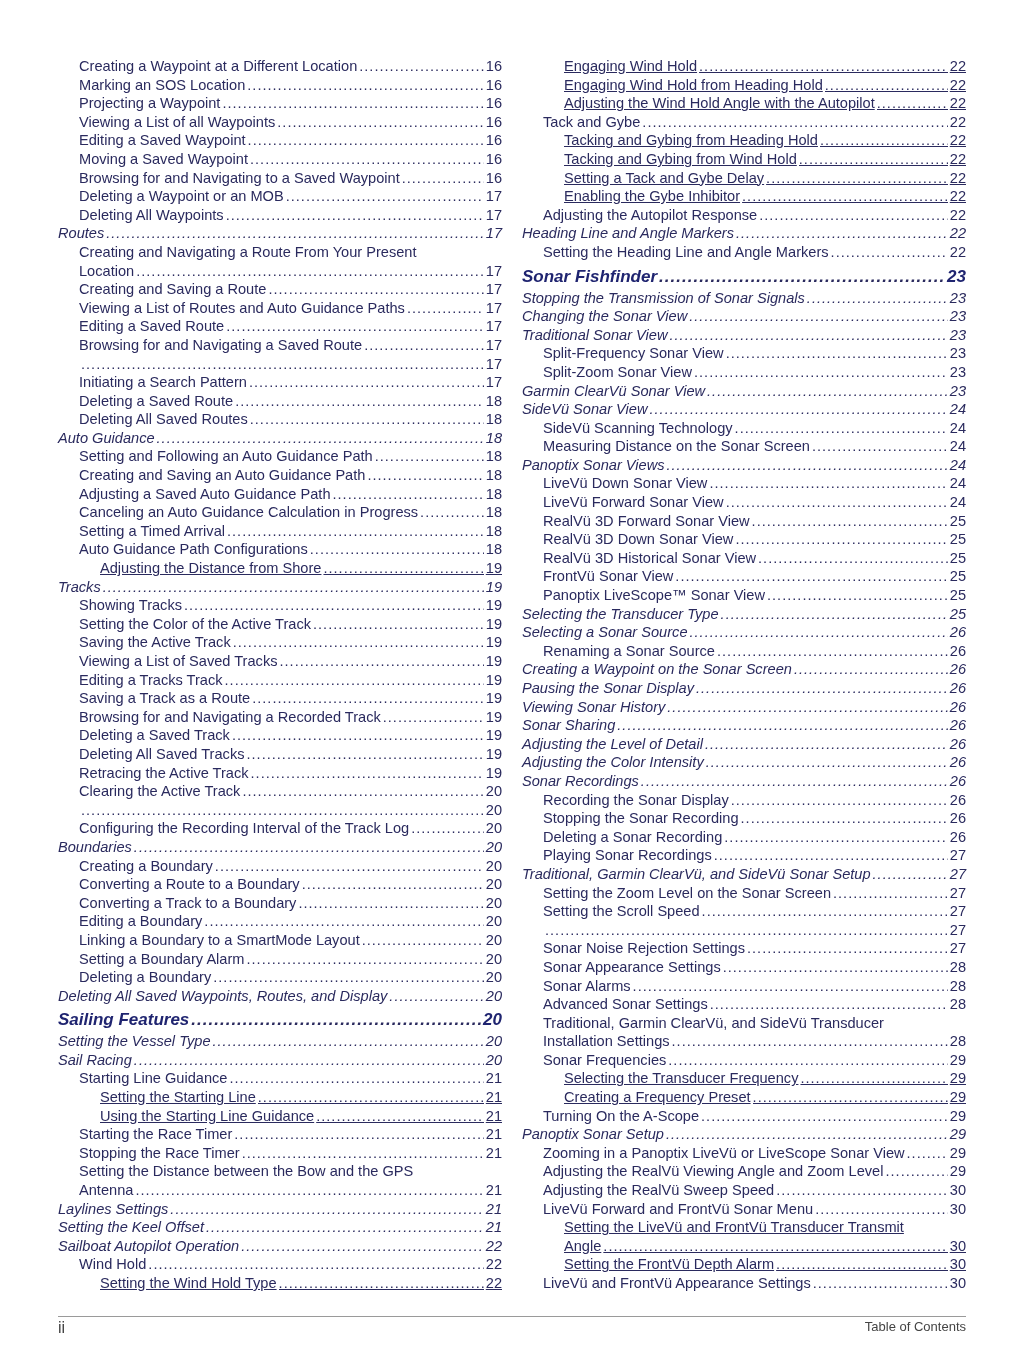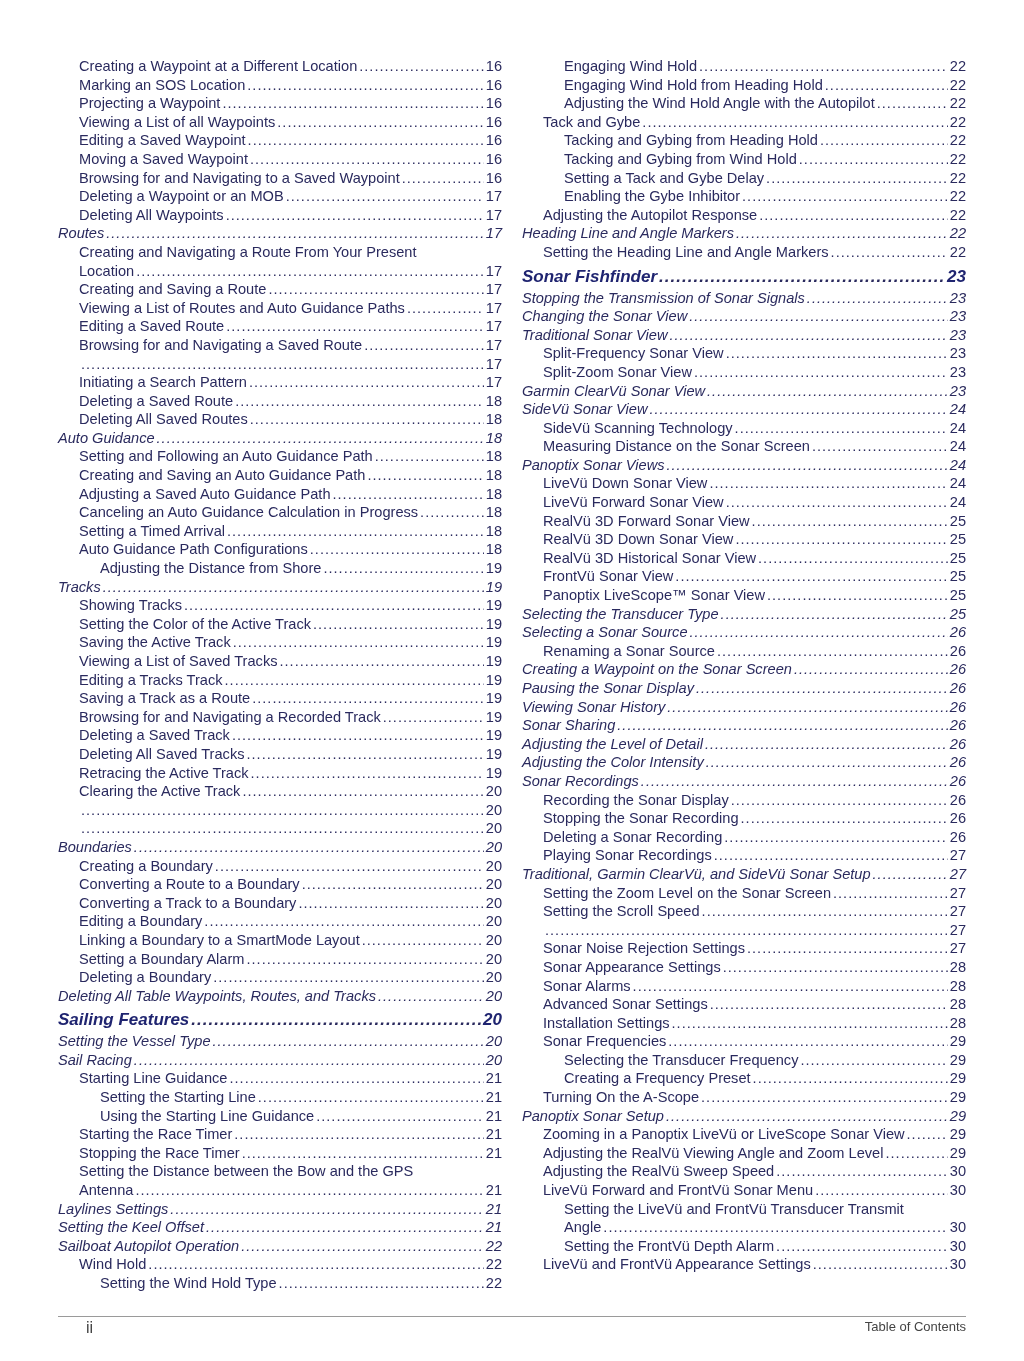--- a/index.html
+++ b/index.html
@@ -8,28 +8,28 @@
   .col { position:absolute; top:57px; }
   .col-left { left:58px; width:444px; }
   .col-right { left:522px; width:444px; }
   .entry { display:flex; align-items:flex-end; font-size:14.6px; line-height:18.6px; height:18.6px; white-space:nowrap; }
   .entry .t { flex:0 0 auto; }
   .entry .dots { flex:1 1 auto; overflow:hidden; margin:0 2px; }
   .entry .dots::after { content:"..................................................................................................................................................................................................................."; letter-spacing:1px; color:#2a2a5e; }
   .entry .p { flex:0 0 auto; }
   .l1 { padding-left:0;font-style:italic; }
   .l2 { padding-left:21px; }
-  .l3 { padding-left:42px; }
+  .l3 { padding-left:42px;text-decoration:underline; }
   .wrap { height:auto; display:block; white-space:normal; }
   .wrap .first { display:block; line-height:18.6px; }
   .wrap .second { display:flex; align-items:flex-end; line-height:18.6px; height:18.6px; }
   .section { font-size:17px; font-weight:bold; color:#1f2470; height:24px; line-height:24px; margin-top:3px;text-align:center; }
   .section .dots::after { font-weight:bold; }
   .footer-rule { position:absolute; left:58px; top:1316px; width:908px; height:1px; background:#9a9a9a; }
-  .footer-left { position:absolute; left:58px; top:1319px; font-size:16px; color:#444;margin-left:28px; }
+  .footer-left { position:absolute; left:58px; top:1319px; font-size:16px; color:#444; }
   .footer-right { position:absolute; right:58px; top:1319px; font-size:13px; color:#444; }
 </style>
 </head>
 <body>
 
 <div class="col col-left" id="col-left">
     <div class="entry l2">
       <span class="t">Creating a Waypoint at a Different Location</span>
       <span class="dots"></span>
       <span class="p">16</span>
@@ -224,20 +224,21 @@
     <div class="entry l2">
       <span class="t">Clearing the Active Track</span>
       <span class="dots"></span>
       <span class="p">20</span>
     </div>
     <div class="entry l2">
       <span class="dots"></span>
       <span class="p">20</span>
     </div>
     <div class="entry l2">
+      <span class="t">Configuring the Recording Interval of the Track Log</span>
       <span class="dots"></span>
       <span class="p">20</span>
     </div>
     <div class="entry l1">
       <span class="t">Boundaries</span>
       <span class="dots"></span>
       <span class="p">20</span>
     </div>
     <div class="entry l2">
       <span class="t">Creating a Boundary</span>
@@ -268,21 +269,21 @@
       <span class="t">Setting a Boundary Alarm</span>
       <span class="dots"></span>
       <span class="p">20</span>
     </div>
     <div class="entry l2">
       <span class="t">Deleting a Boundary</span>
       <span class="dots"></span>
       <span class="p">20</span>
     </div>
     <div class="entry l1">
-      <span class="t">Deleting All Table Waypoints, Routes, and Tracks</span>
+      <span class="t">Deleting All Saved Waypoints, Routes, and Display</span>
       <span class="dots"></span>
       <span class="p">20</span>
     </div>
     <div class="entry l1 section">
       <span class="t">Sailing Features</span>
       <span class="dots"></span>
       <span class="p">20</span>
     </div>
     <div class="entry l1">
       <span class="t">Setting the Vessel Type</span>
@@ -602,20 +603,21 @@
       <span class="t">Sonar Alarms</span>
       <span class="dots"></span>
       <span class="p">28</span>
     </div>
     <div class="entry l2">
       <span class="t">Advanced Sonar Settings</span>
       <span class="dots"></span>
       <span class="p">28</span>
     </div>
     <div class="entry wrap l2">
+      <span class="first">Traditional, Garmin ClearVü, and SideVü Transducer</span>
       <div class="second">
         <span class="t">Installation Settings</span>
         <span class="dots"></span>
         <span class="p">28</span>
       </div>
     </div>
     <div class="entry l2">
       <span class="t">Sonar Frequencies</span>
       <span class="dots"></span>
       <span class="p">29</span>

